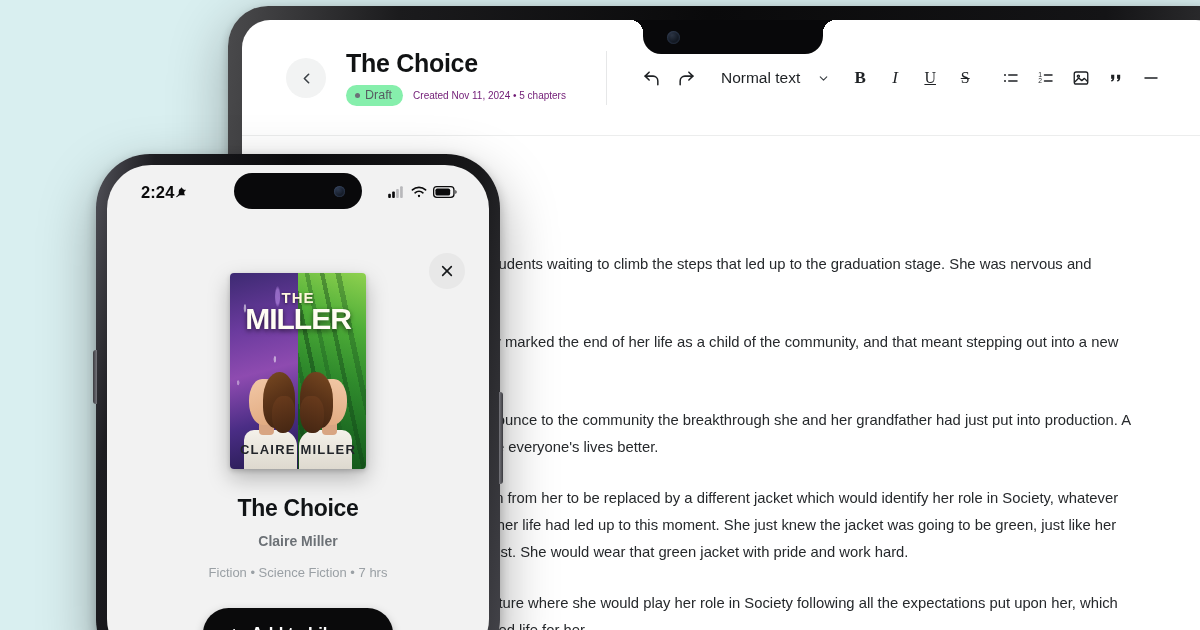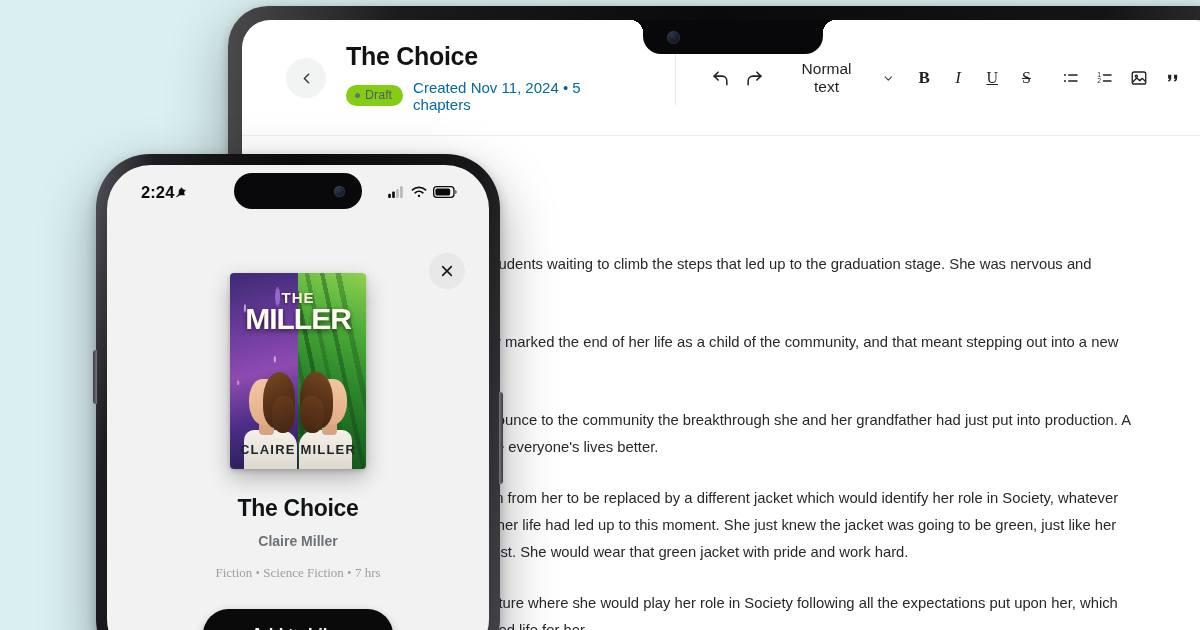--- a/index.html
+++ b/index.html
@@ -80,30 +80,30 @@
   .doc-title {
     font-size: 25px; font-weight: bold; color: #111314;
     letter-spacing: -.3px; line-height: 1.1;
   }
   .doc-meta {
     margin-top: 8px;
     display: flex; align-items: center; gap: 10px;
   }
   .draft-badge {
     display: inline-flex; align-items: center; gap: 5px;
-    background: #84cc16;
+    background: #86efac;
     border-radius: 20px;
     padding: 3px 11px 4px 9px;
     font-size: 12.5px; color: #565c61; font-weight: 500;
   }
   .draft-dot {
     width: 5px; height: 5px; border-radius: 50%;
     background: #6b7177; display: inline-block;
   }
-  .doc-meta-text { font-size: 15px; color: #0369a1; }
+  .doc-meta-text { font-size: 10px; color: #701a75; }
 
   .hdr-divider {
     width: 1px; height: 54px; background: #e6e7e8;
     margin: 0 28px 0 40px;
     flex: 0 0 auto;
   }
 
   
   .toolbar { display: flex; align-items: center; gap: 1px; }
   .tb-btn {
@@ -313,21 +313,21 @@
     margin-top: 26px;
     font-size: 23px; font-weight: bold;
     color: #111416; letter-spacing: -.3px;
   }
   .book-author {
     text-align: center; margin-top: 11px;
     font-size: 14px; font-weight: bold; color: #6c7176;
   }
   .book-tags {
     text-align: center; margin-top: 16px;
-    font-size: 13px; color: #9aa0a5; font-family: Liberation Serif, serif;
+    font-size: 13px; color: #9aa0a5;
   }
   .add-btn-wrap { display: flex; justify-content: center; margin-top: 28px; }
   .add-btn {
     display: inline-flex; align-items: center; gap: 11px;
     background: #0a0a0b; color: #fff;
     border: none; cursor: pointer;
     border-radius: 26px;
     padding: 15px 29px 15px 25px;
     font-size: 16.5px; font-weight: bold;
     font-family: "Liberation Sans", sans-serif;

